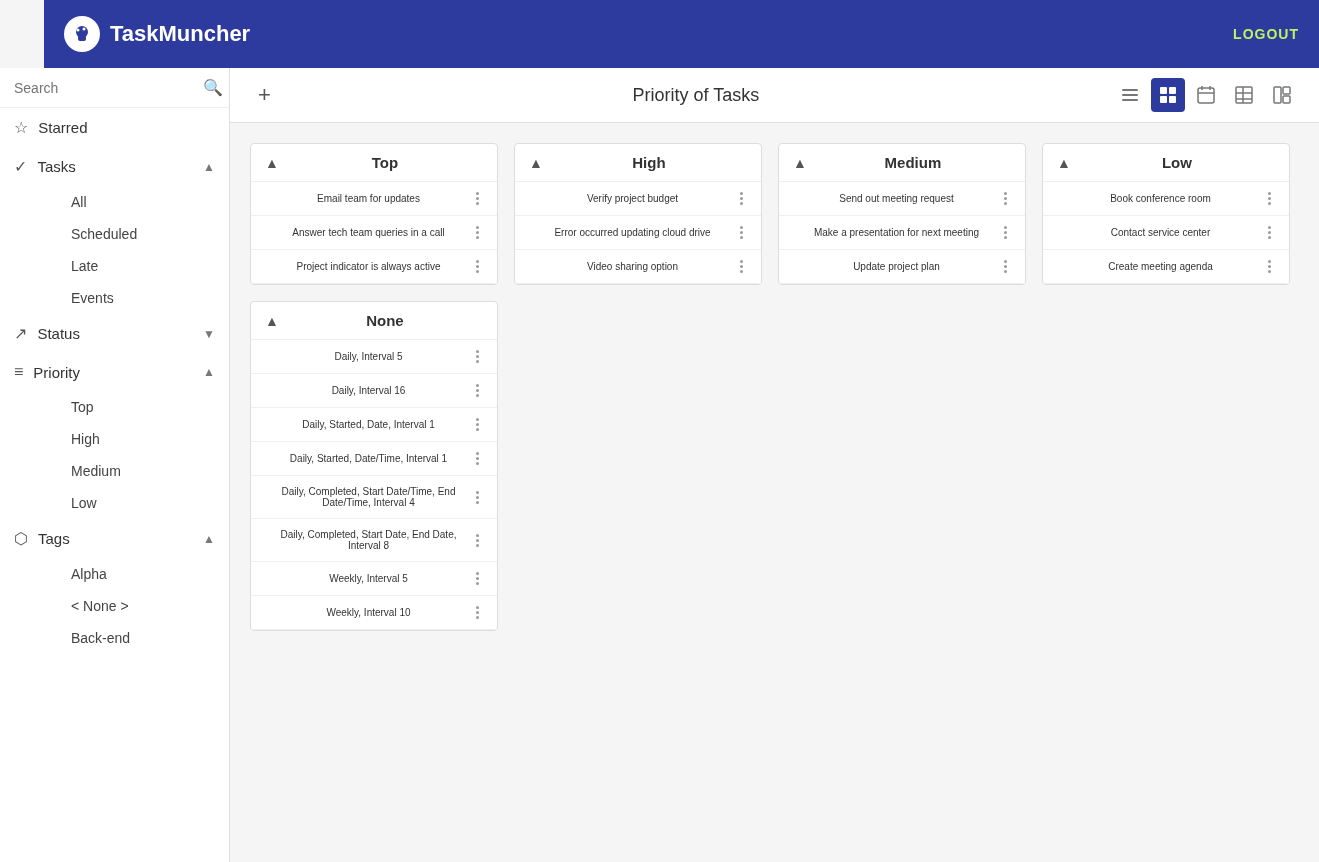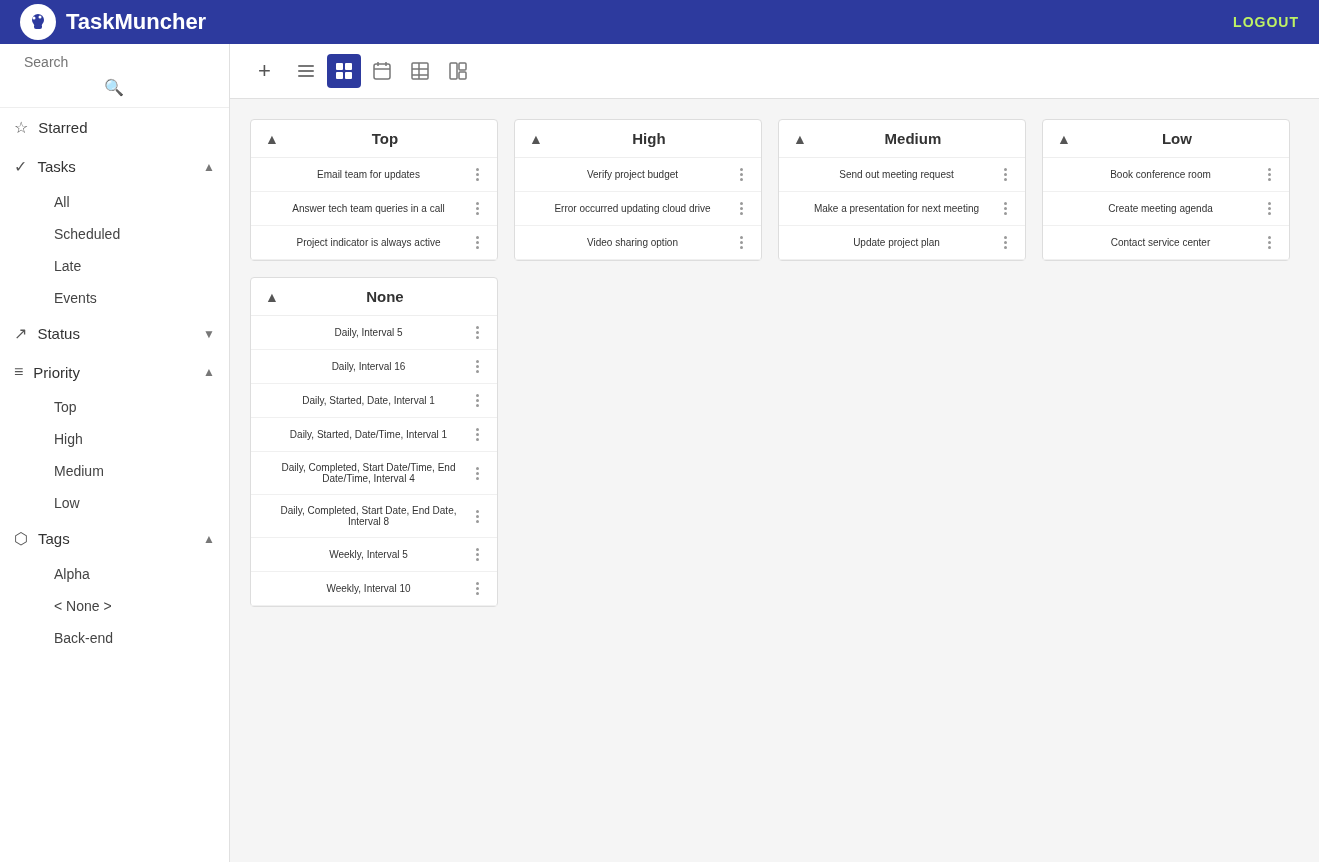--- a/index.html
+++ b/index.html
@@ -5,22 +5,23 @@
     * { box-sizing: border-box; margin: 0; padding: 0; }
     body { font-family: Arial, sans-serif; display: flex; flex-direction: column; height: 862px; width: 1319px; overflow: hidden; background: #f5f5f5; }
 
     
     .header {
       background: #2d3a9e;
       color: white;
       display: flex;
       align-items: center;
       padding: 0 20px;
-      height: 44px;
+      height: 68px;
       flex-shrink: 0;
+      margin-left: 44px;
     }
     .header-logo {
       display: flex;
       align-items: center;
       gap: 10px;
       font-size: 22px;
       font-weight: bold;
     }
     .header-logo-icon {
       width: 36px;
@@ -58,21 +59,20 @@
       flex-direction: column;
       overflow-y: auto;
       flex-shrink: 0;
     }
     .sidebar-search {
       display: flex;
       align-items: center;
       padding: 10px 14px;
       border-bottom: 1px solid #eee;
       gap: 8px;
-      flex-direction: column;
     }
     .sidebar-search input {
       border: none;
       outline: none;
       font-size: 14px;
       flex: 1;
       background: transparent;
     }
     .sidebar-search-icon { color: #999; font-size: 16px; }
 
@@ -86,21 +86,21 @@
       cursor: pointer;
       font-size: 15px;
       gap: 10px;
       color: #333;
     }
     .sidebar-item-icon { font-size: 16px; color: #555; }
     .sidebar-item-label { flex: 1; font-weight: 500; }
     .sidebar-item-chevron { font-size: 12px; color: #777; }
 
     .sidebar-subitems {
-      padding-left: 40px;
+      padding-left: 57px;
     }
     .sidebar-subitem {
       padding: 8px 14px;
       font-size: 14px;
       cursor: pointer;
       color: #444;
     }
 
     
     .content {
@@ -320,20 +320,21 @@
         <div class="sidebar-subitem">&lt; None &gt;</div>
         <div class="sidebar-subitem">Back-end</div>
       </div>
     </div>
   </aside>
 
   <div class="content">
 
     <div class="toolbar">
       <button class="toolbar-add-btn">+</button>
+      <span class="toolbar-title">Priority of Tasks</span>
       <div class="toolbar-views">
 
         <button class="view-btn">
           <svg width="20" height="20" viewBox="0 0 20 20" fill="currentColor">
             <rect x="2" y="4" width="16" height="2" rx="1"></rect>
             <rect x="2" y="9" width="16" height="2" rx="1"></rect>
             <rect x="2" y="14" width="16" height="2" rx="1"></rect>
           </svg>
         </button>
 
@@ -476,29 +477,29 @@
         </div>
         <div class="kanban-card">
           <span class="kanban-card-text">Book conference room</span>
           <div class="kanban-card-menu">
               <span></span>
               <span></span>
               <span></span>
             </div>
         </div>
         <div class="kanban-card">
+          <span class="kanban-card-text">Contact service center</span>
+          <div class="kanban-card-menu">
+              <span></span>
+              <span></span>
+              <span></span>
+            </div>
+        </div>
+        <div class="kanban-card">
           <span class="kanban-card-text">Create meeting agenda</span>
-          <div class="kanban-card-menu">
-              <span></span>
-              <span></span>
-              <span></span>
-            </div>
-        </div>
-        <div class="kanban-card">
-          <span class="kanban-card-text">Contact service center</span>
           <div class="kanban-card-menu">
               <span></span>
               <span></span>
               <span></span>
             </div>
         </div>
       </div>
 
       <div class="kanban-column none-column">
         <div class="kanban-column-header">

